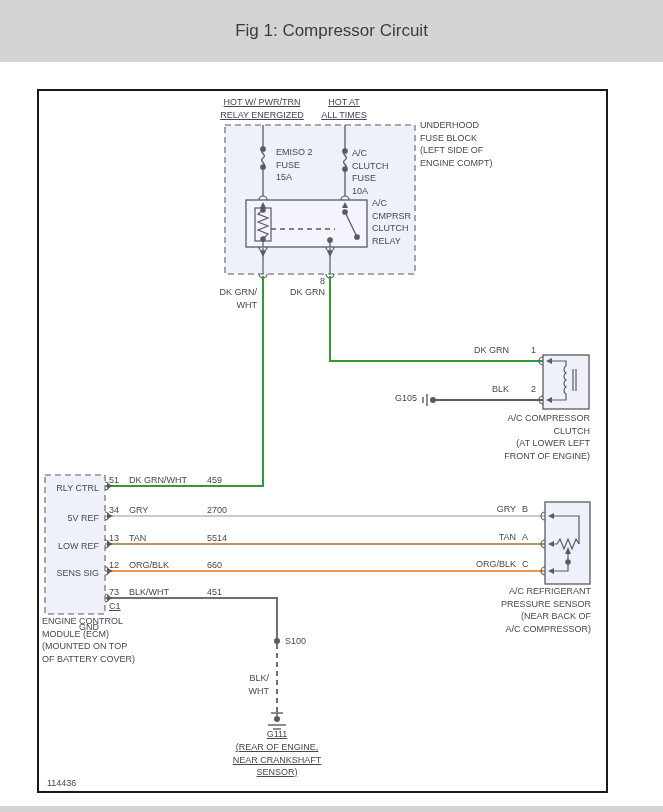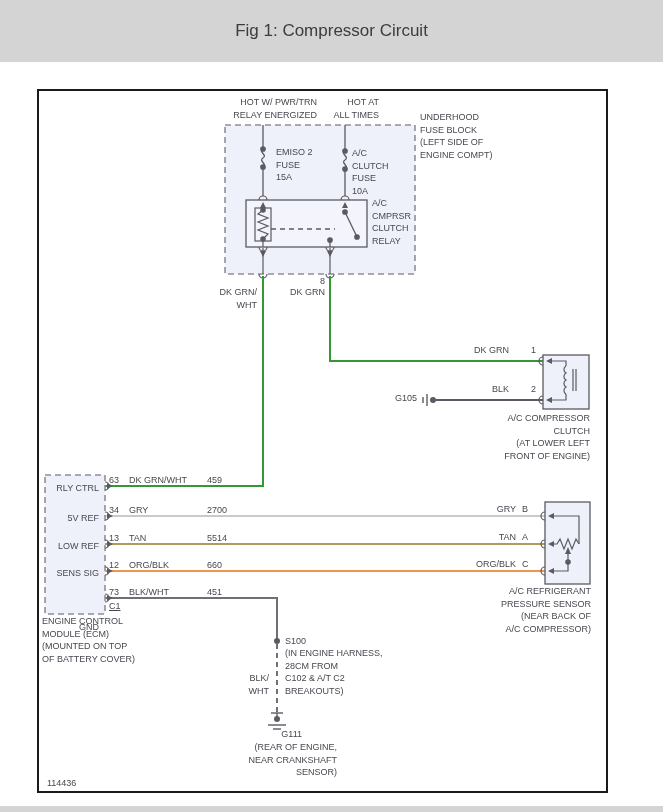--- a/index.html
+++ b/index.html
@@ -9,21 +9,21 @@
   #topbar{top:0;height:62px;}
   #botbar{top:806px;height:6px;}
   #title{position:absolute;top:0;left:0;width:663px;height:62px;display:flex;
     align-items:center;justify-content:center;font-size:17px;color:#3c3c3c;}
   #frame{position:absolute;left:37px;top:89px;width:567px;height:700px;
     border:2px solid #1a1a1a;background:#ffffff;}
   #wiresvg{position:absolute;left:0;top:0;}
   .lbl{position:absolute;font-size:9px;line-height:12.5px;color:#474750;
     white-space:pre-line;letter-spacing:0px;}
   .r{text-align:right;}
-  .c{text-align:right;}
+  .c{text-align:center;text-decoration:underline;}
   .u{text-decoration:underline;}
   #docnum{position:absolute;left:8px;bottom:3px;font-size:9px;color:#474750;}
 </style>
 </head>
 <body>
 
 <div id="page">
   <div id="topbar" class="graybar"></div>
   <div id="title">Fig 1: Compressor Circuit</div>
   <div id="botbar" class="graybar"></div>
@@ -158,21 +158,21 @@
         <path d="M229,634 H247"></path>
         <path d="M234,638 H242"></path>
       </g>
     </svg>
 
     <div class="lbl c" style="left:168px;top:5px;width:110px">HOT W/ PWR/TRN
 RELAY ENERGIZED</div>
     <div class="lbl c" style="left:270px;top:5px;width:70px">HOT AT
 ALL TIMES</div>
 
-    <div class="lbl" style="left:381px;top:20px;width:90px">UNDERHOOD
+    <div class="lbl" style="left:381px;top:28px;width:90px">UNDERHOOD
 FUSE BLOCK
 (LEFT SIDE OF
 ENGINE COMPT)</div>
     <div class="lbl" style="left:237px;top:55px;width:55px">EMISO 2
 FUSE
 15A</div>
     <div class="lbl" style="left:313px;top:56px;width:50px">A/C
 CLUTCH
 FUSE
 10A</div>
@@ -191,21 +191,21 @@
     <div class="lbl r" style="left:420px;top:292px;width:50px">BLK</div>
     <div class="lbl" style="left:492px;top:292px;width:10px">2</div>
     <div class="lbl r" style="left:431px;top:321px;width:120px">A/C COMPRESSOR
 CLUTCH
 (AT LOWER LEFT
 FRONT OF ENGINE)</div>
 
     <div class="lbl r" style="left:328px;top:301px;width:50px">G105</div>
 
     <div class="lbl r" style="left:7px;top:391px;width:53px">RLY CTRL</div>
-    <div class="lbl" style="left:70px;top:383px">63</div>
+    <div class="lbl" style="left:70px;top:383px">51</div>
     <div class="lbl" style="left:90px;top:383px">DK GRN/WHT</div>
     <div class="lbl" style="left:168px;top:383px">459</div>
 
     <div class="lbl r" style="left:7px;top:421px;width:53px">5V REF</div>
     <div class="lbl" style="left:70px;top:413px">34</div>
     <div class="lbl" style="left:90px;top:413px">GRY</div>
     <div class="lbl" style="left:168px;top:413px">2700</div>
 
     <div class="lbl r" style="left:7px;top:449px;width:53px">LOW REF</div>
     <div class="lbl" style="left:70px;top:441px">13</div>
@@ -233,24 +233,20 @@
     <div class="lbl r" style="left:417px;top:440px;width:60px">TAN</div>
     <div class="lbl" style="left:483px;top:440px">A</div>
     <div class="lbl r" style="left:417px;top:467px;width:60px">ORG/BLK</div>
     <div class="lbl" style="left:483px;top:467px">C</div>
     <div class="lbl r" style="left:432px;top:494px;width:120px">A/C REFRIGERANT
 PRESSURE SENSOR
 (NEAR BACK OF
 A/C COMPRESSOR)</div>
 
     <div class="lbl" style="left:246px;top:544px">S100</div>
-    <div class="lbl" style="left:246px;top:556px;width:110px">(IN ENGINE HARNESS,
-28CM FROM
-C102 &amp; A/T C2
-BREAKOUTS)</div>
     <div class="lbl r" style="left:190px;top:581px;width:40px">BLK/
 WHT</div>
     <div class="lbl c" style="left:213px;top:637px;width:50px">G111</div>
     <div class="lbl c" style="left:178px;top:650px;width:120px">(REAR OF ENGINE,
 NEAR CRANKSHAFT
 SENSOR)</div>
 
     <div id="docnum">114436</div>
   </div>
 </div>

